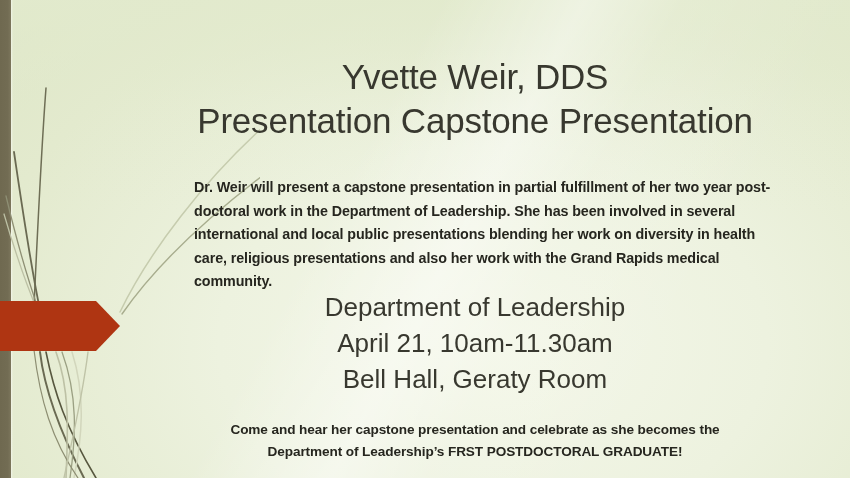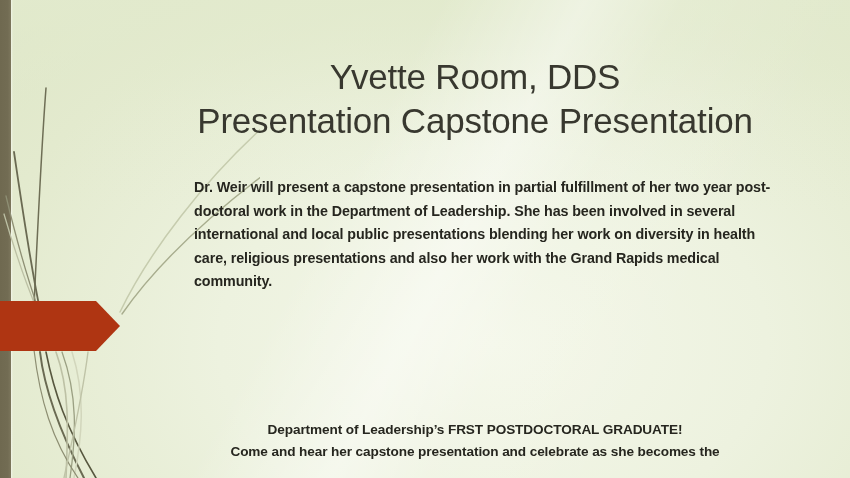--- a/index.html
+++ b/index.html
@@ -152,25 +152,30 @@
       <path d="M34,350 C40,400 52,440 78,478" stroke="#8D8E72" stroke-width="1.2"></path>
       <path d="M88,352 C82,400 72,440 64,478" stroke="#BFC3A7" stroke-width="1.4"></path>
     </g>
   </svg>
 
   <svg class="arrow" viewBox="0 0 120 50" preserveAspectRatio="none">
     <polygon points="0,0 96,0 120,25 96,50 0,50" fill="#AF3512"></polygon>
   </svg>
 
   <div class="title">
-    <div>Yvette Room, DDS</div>
+    <div>Yvette Weir, DDS</div>
     <div>Presentation Capstone Presentation</div>
   </div>
 
   <div class="body-par">Dr. Weir will present a capstone presentation in partial fulfillment of her two year post-doctoral work in the Department of Leadership. She has been involved in several international and local public presentations blending her work on diversity in health care, religious presentations and also her work with the Grand Rapids medical community.</div>
 
+  <div class="event">
+    <div>Department of Leadership</div>
+    <div>April 21, 10am-11.30am</div>
+    <div>Bell Hall, Geraty Room</div>
+  </div>
 
   <div class="footer">
+    <div>Come and hear her capstone presentation and celebrate as she becomes the</div>
     <div>Department of Leadership’s FRST POSTDOCTORAL GRADUATE!</div>
-    <div>Come and hear her capstone presentation and celebrate as she becomes the</div>
   </div>
 
 </div>
 
 </body></html>

